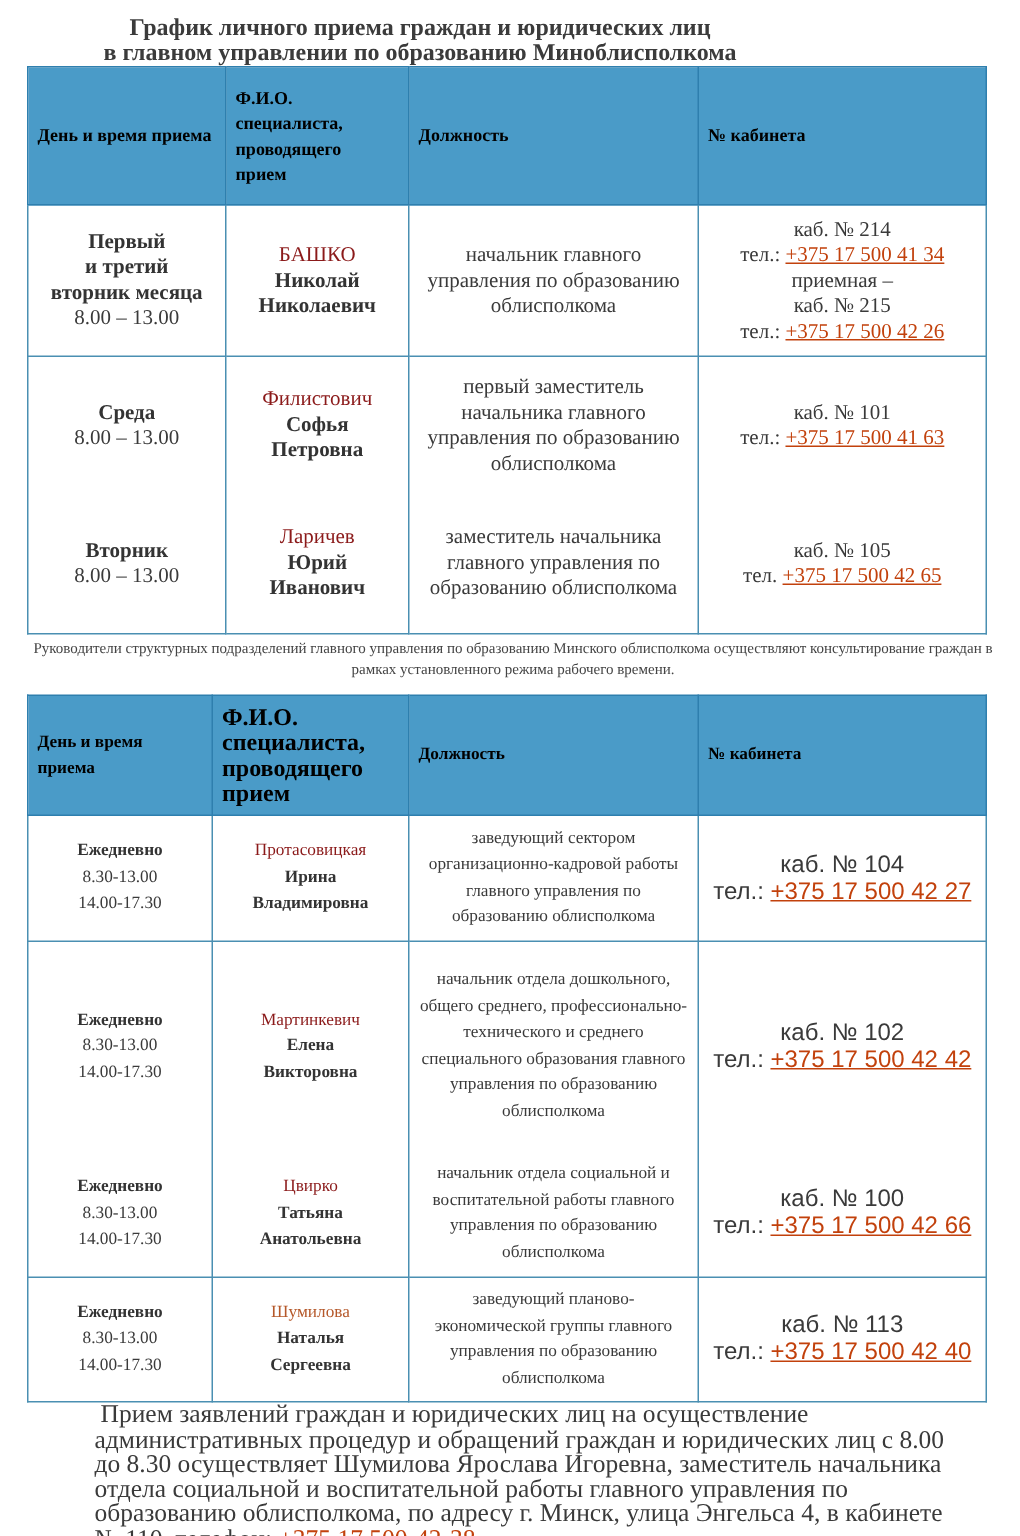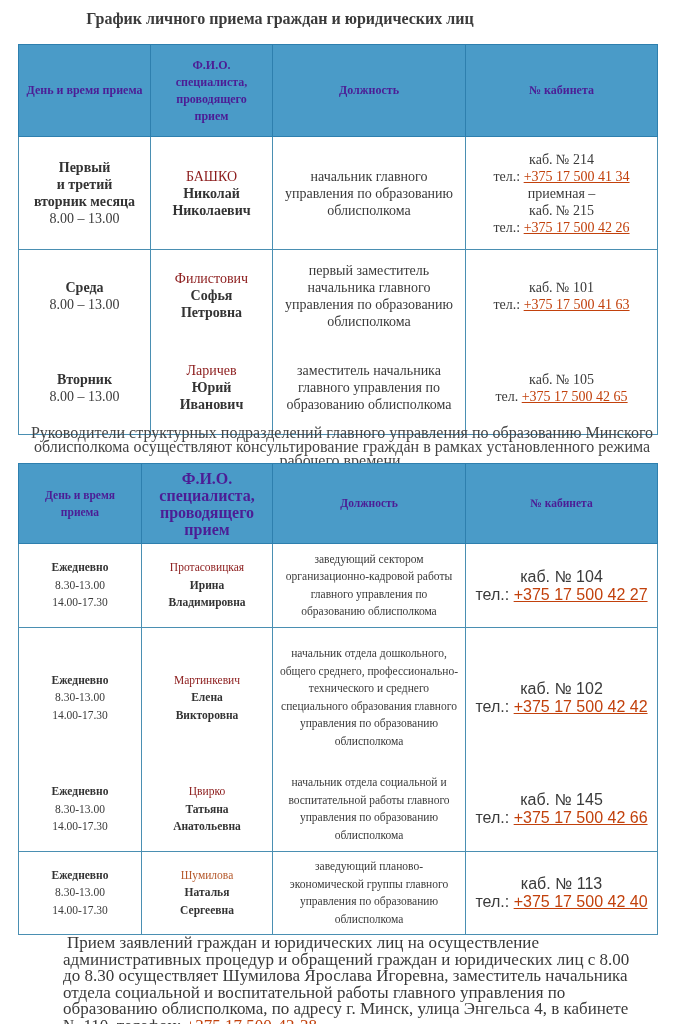--- a/index.html
+++ b/index.html
@@ -3,59 +3,60 @@
 <meta charset="utf-8">
 <style>
   html, body { margin:0; padding:0; }
   body { width:680px; height:1024px; background:#ffffff; position:relative; overflow:hidden;
          font-family:"Liberation Serif", serif; color:#3a3a3a; }
   .title { position:absolute; left:0; top:10px; width:560px; text-align:center;
            font-weight:bold; font-size:16px; line-height:17px; color:#3b3b3b; }
   table { position:absolute; left:18px; border-collapse:collapse; table-layout:fixed; background:#fff; }
   #t1 { top:44px; width:639px; }
   #t2 { top:463px; width:639px; }
-  th { background:#4a9bc8; color:#4c1d95; font-weight:bold; font-size:12px; line-height:17px;
-       text-align:center; vertical-align:middle; border:1px solid #2e7fae; padding:0 6px; }
+  th { background:#4a9bc8; color:#000000; font-weight:bold; font-size:12px; line-height:17px;
+       text-align:left; vertical-align:middle; border:1px solid #2e7fae; padding:0 6px; }
   td { text-align:center; vertical-align:middle; border-left:1px solid #4a8fb2; border-right:1px solid #4a8fb2; padding:0 6px; }
   tr.rb td { border-bottom:1.5px solid #4a8fb2; }
   #t1 td { font-size:14px; line-height:17px; }
   #t2 td { font-size:11.5px; line-height:17.5px; }
   #t2 td.contact { font-family:"Liberation Sans", sans-serif; font-size:16px; line-height:18px; }
   .bold { font-weight:bold; color:#333; }
   .nm { color:#8b1a1a; font-weight:normal; }
   .nm.orange { color:#b5582a; }
   a { color:#c2410c; text-decoration:underline; }
-  .note1 { position:absolute; left:22px; top:426px; width:640px; font-size:16px; line-height:14px; text-align:center; color:#444; }
+  .note1 { position:absolute; left:22px; top:426px; width:640px; font-size:10px; line-height:14px; text-align:center; color:#444; }
   .note2 { position:absolute; left:63px; top:935px; width:580px; font-size:17px; line-height:16.5px; color:#3a3a3a; }
   .note2 .indent { display:inline-block; width:4px; }
 </style>
 </head>
 <body>
 
 <div class="title">
   <div>График личного приема граждан и юридических лиц</div>
+  <div>в главном управлении по образованию Миноблисполкома</div>
 </div>
 
 <table id="t1">
   <colgroup>
       <col style="width:132px">
       <col style="width:122px">
       <col style="width:193px">
       <col style="width:192px">
     </colgroup>
   <thead>
     <tr style="height:92px">
       <th>День и время приема</th>
       <th>Ф.И.О.<br>специалиста,<br>проводящего<br>прием</th>
       <th>Должность</th>
       <th>№ кабинета</th>
     </tr>
   </thead>
   <tbody>
-    <tr class="rb" style="height:113px">
+    <tr class="rb" style="height:101px">
       <td>
         <div class="bold">Первый</div>
         <div class="bold">и третий</div>
         <div class="bold">вторник месяца</div>
         <div>8.00 – 13.00</div>
       </td>
       <td>
         <div class="nm">БАШКО</div>
         <div class="bold">Николай</div>
         <div class="bold">Николаевич</div>
@@ -162,21 +163,21 @@
         <div>8.30-13.00</div>
         <div>14.00-17.30</div>
       </td>
       <td>
         <div class="nm">Цвирко</div>
         <div class="bold">Татьяна</div>
         <div class="bold">Анатольевна</div>
       </td>
       <td>начальник отдела социальной и воспитательной работы главного управления по образованию облисполкома</td>
       <td class="contact">
-        <div>каб. № 145</div>
+        <div>каб. № 100</div>
         <div><span>тел.: </span><a href="#">+375 17 500 42 66</a></div>
       </td>
     </tr>
     <tr class="rb" style="height:83px">
       <td>
         <div class="bold">Ежедневно</div>
         <div>8.30-13.00</div>
         <div>14.00-17.30</div>
       </td>
       <td>

